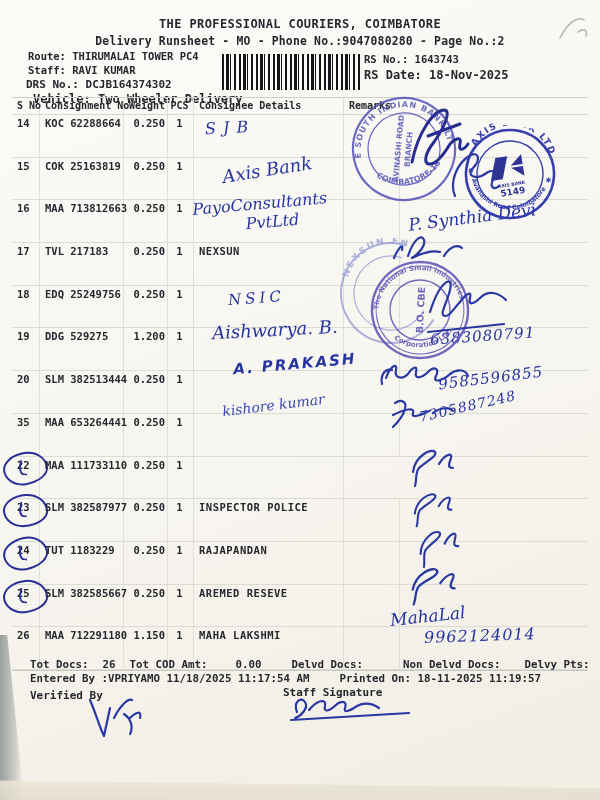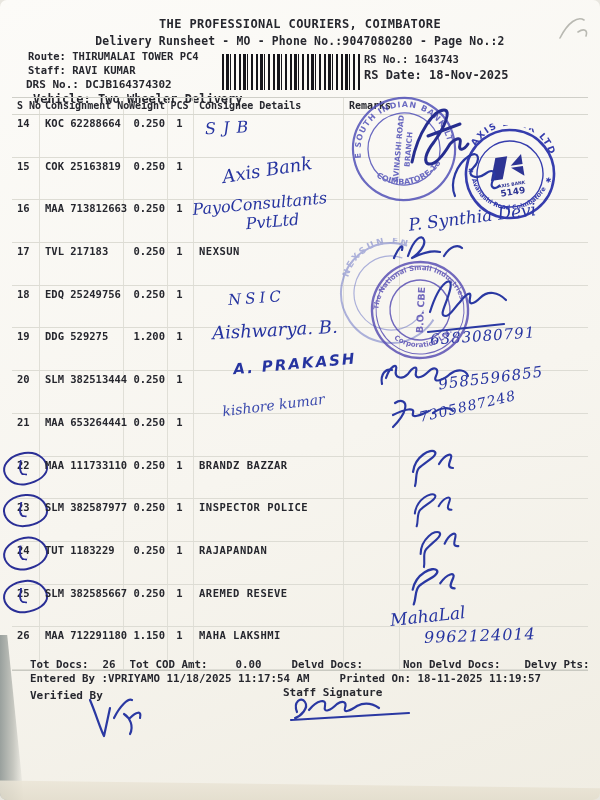--- a/index.html
+++ b/index.html
@@ -1,19 +1,19 @@
 <!DOCTYPE html>
 <html><head>
 <meta charset="utf-8">
 <style>
   html,body{margin:0;padding:0;}
   body{width:600px;height:800px;overflow:hidden;background:#e8e6df;
        font-family:"DejaVu Sans Mono","Liberation Mono",monospace;}
   .page{position:absolute;inset:0;width:600px;height:800px;
-        background:linear-gradient(160deg,#fcfbf8 0%,#f7f5ef 55%,#f0ede3 100%);overflow:hidden;border-radius:7px;}
+        background:linear-gradient(160deg,#fcfbf8 0%,#f7f5ef 55%,#f0ede3 100%);overflow:hidden;}
   .abs{position:absolute;}
   .print{color:#26272e;font-weight:700;}
 
   
   .title{top:17px;left:0;width:600px;text-align:center;font-size:12px;letter-spacing:.4px;}
   .subtitle{top:34px;left:0;width:600px;text-align:center;font-size:11.4px;letter-spacing:.2px;}
   .info-route{top:50px;left:28px;font-size:10.5px;}
   .info-staff{top:64px;left:28px;font-size:10.5px;}
   .info-drs{top:78px;left:26px;font-size:11px;}
   .info-vehicle{top:92px;left:33px;font-size:12px;}
@@ -184,34 +184,33 @@
         <div class="trow">
           <div class="cell c-sno"><span>20</span></div>
           <div class="cell c-cn">SLM 382513444</div>
           <div class="cell c-wt">0.250</div>
           <div class="cell c-pcs">1</div>
           <div class="cell c-con"></div>
           <div class="cell c-rem"></div>
           <div class="cell c-seal"></div>
         </div>
         <div class="trow">
-          <div class="cell c-sno"><span>21</span></div>
+          <div class="cell c-sno"><span>35</span></div>
           <div class="cell c-cn">MAA 653264441</div>
           <div class="cell c-wt">0.250</div>
           <div class="cell c-pcs">1</div>
           <div class="cell c-con"></div>
           <div class="cell c-rem"></div>
           <div class="cell c-seal"></div>
         </div>
         <div class="trow">
           <div class="cell c-sno"><span>22</span><span class="circle-mark m0"></span></div>
           <div class="cell c-cn">MAA 111733110</div>
           <div class="cell c-wt">0.250</div>
           <div class="cell c-pcs">1</div>
-          <div class="cell c-con">BRANDZ BAZZAR</div>
           <div class="cell c-rem"></div>
           <div class="cell c-seal"></div>
         </div>
         <div class="trow">
           <div class="cell c-sno"><span>23</span><span class="circle-mark m1"></span></div>
           <div class="cell c-cn">SLM 382587977</div>
           <div class="cell c-wt">0.250</div>
           <div class="cell c-pcs">1</div>
           <div class="cell c-con">INSPECTOR POLICE</div>
           <div class="cell c-rem"></div>

